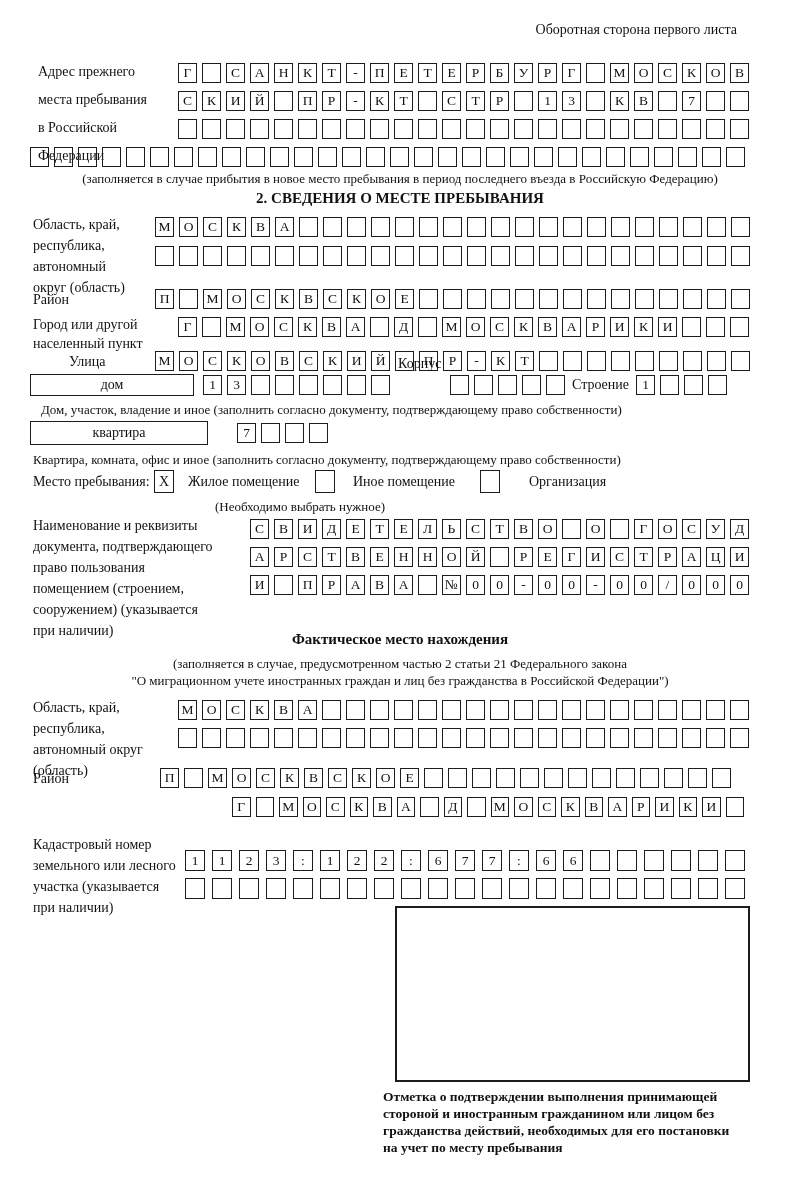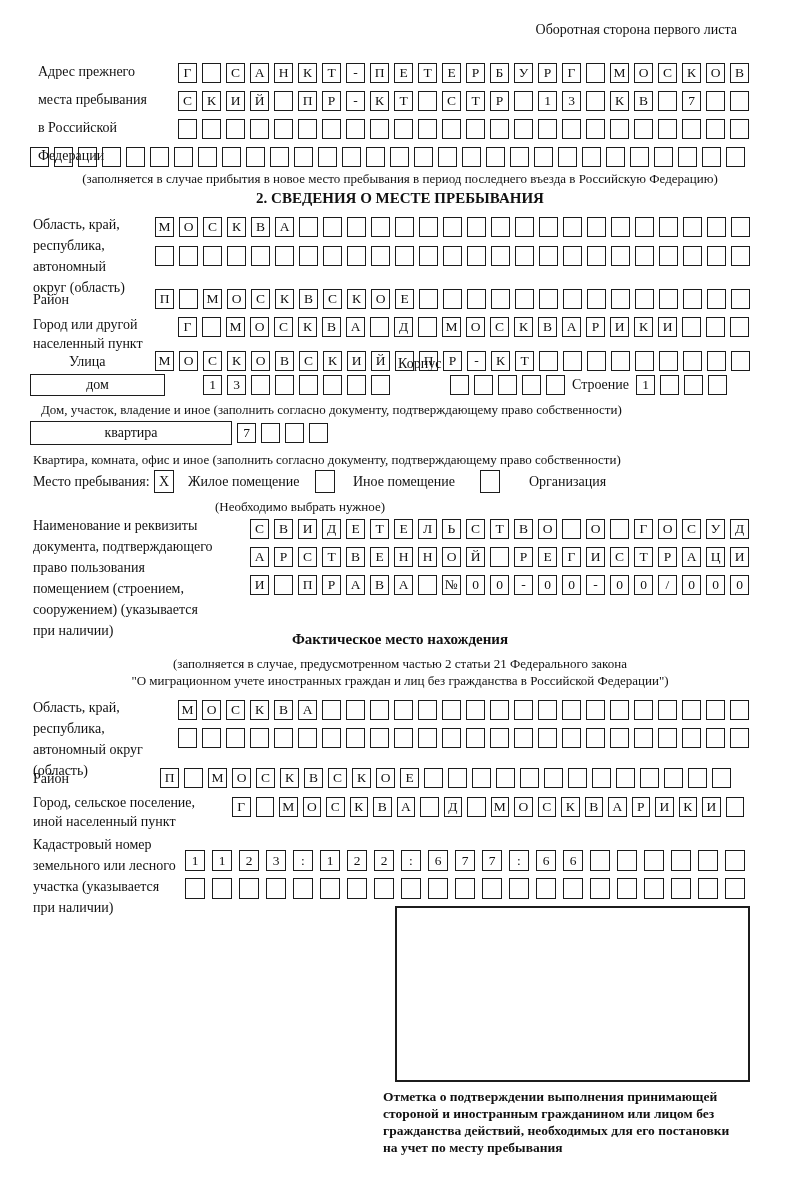--- a/index.html
+++ b/index.html
@@ -292,21 +292,21 @@
       <span class="cell"></span>
       <span class="cell"></span>
       <span class="cell"></span>
       <span class="cell"></span>
       <span class="cell"></span>
       <span class="cell"></span>
       <span class="cell"></span>
       <span class="cell"></span>
     </div>
 
-  <div class="wbox" style="left:30px;top:374px;width:135px;height:22px;">
+  <div class="wbox" style="left:30px;top:374px;width:164px;height:22px;">
     <span>дом</span>
   </div>
   <div class="cellrow" style="left:203px;top:375px;">
       <span class="cell">1</span>
       <span class="cell">3</span>
       <span class="cell"></span>
       <span class="cell"></span>
       <span class="cell"></span>
       <span class="cell"></span>
       <span class="cell"></span>
@@ -322,21 +322,21 @@
     </div>
   <div class="inline-lbl" style="left:572px;top:377px;">Строение</div>
   <div class="cellrow" style="left:636px;top:375px;">
       <span class="cell">1</span>
       <span class="cell"></span>
       <span class="cell"></span>
       <span class="cell"></span>
     </div>
   <div class="note" style="left:33px;top:402px;margin-left:8px;">Дом, участок, владение и иное (заполнить согласно документу, подтверждающему право собственности)</div>
 
-  <div class="wbox" style="left:30px;top:421px;width:202px;height:24px;">
+  <div class="wbox" style="left:30px;top:421px;width:178px;height:24px;">
     <span>квартира</span>
   </div>
   <div class="cellrow" style="left:237px;top:423px;">
       <span class="cell">7</span>
       <span class="cell"></span>
       <span class="cell"></span>
       <span class="cell"></span>
     </div>
   <div class="note" style="left:33px;top:452px;">Квартира, комната, офис и иное (заполнить согласно документу, подтверждающему право собственности)</div>
 
@@ -507,22 +507,20 @@
       <span class="cell"></span>
       <span class="cell"></span>
       <span class="cell"></span>
       <span class="cell"></span>
       <span class="cell"></span>
       <span class="cell"></span>
       <span class="cell"></span>
       <span class="cell"></span>
     </div>
 
-  <div class="lbl lbl19" style="left:33px;top:793px;">Город, сельское поселение,
-иной населенный пункт</div>
   <div class="cellrow row-g2" style="left:232px;top:797px;">
       <span class="cell">Г</span>
       <span class="cell"></span>
       <span class="cell">М</span>
       <span class="cell">О</span>
       <span class="cell">С</span>
       <span class="cell">К</span>
       <span class="cell">В</span>
       <span class="cell">А</span>
       <span class="cell"></span>

